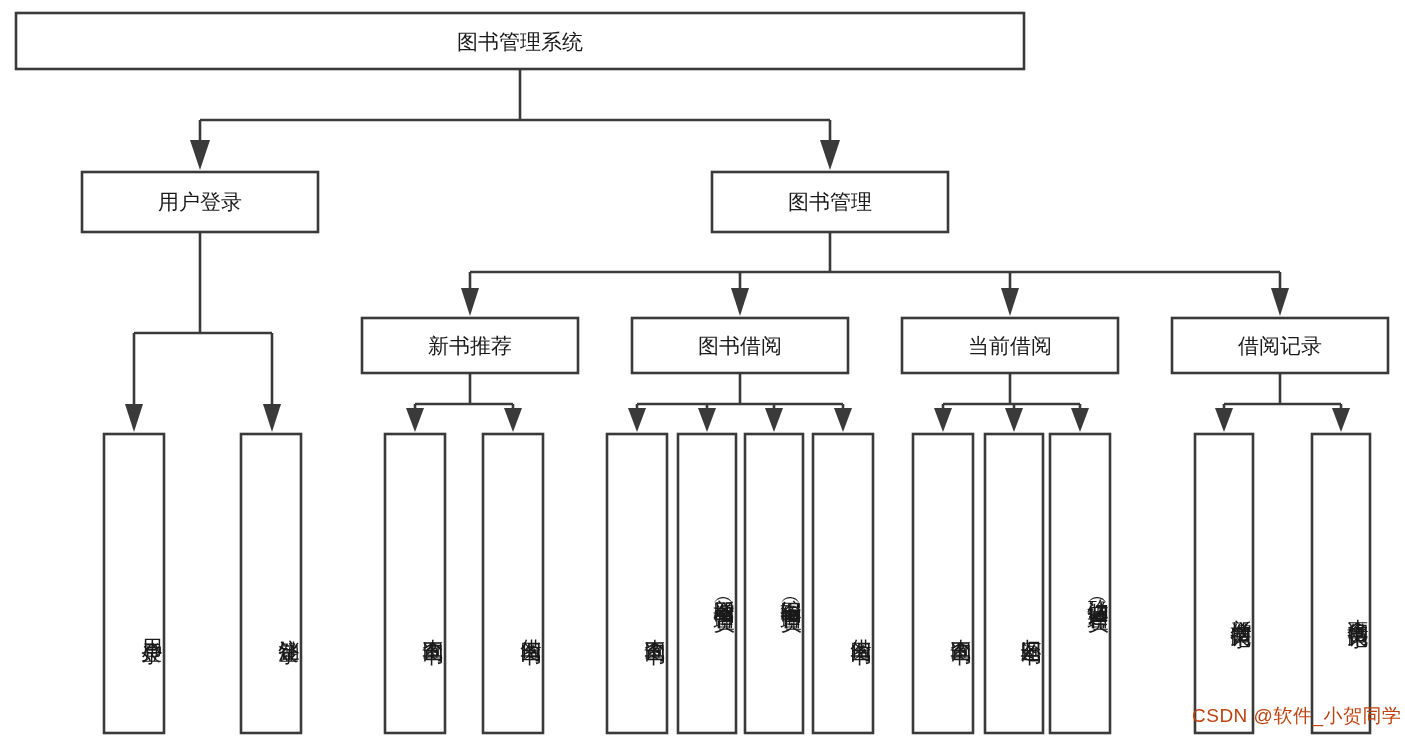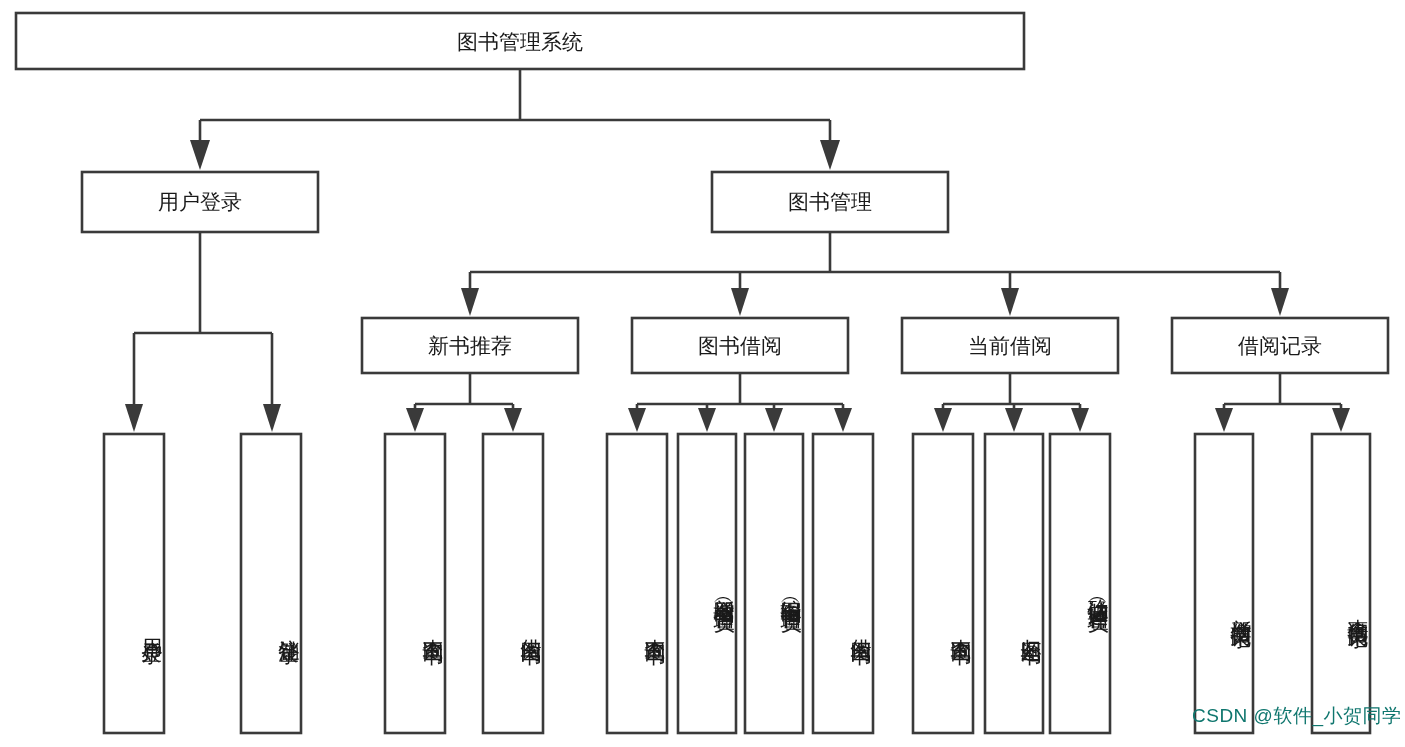--- a/index.html
+++ b/index.html
@@ -62,21 +62,21 @@
     align-items: flex-start;
     justify-content: center;
     box-sizing: border-box;
     white-space: nowrap;
     pointer-events: none;
   }
   .watermark {
     position: absolute;
     font-family: "Liberation Sans", "DejaVu Sans", sans-serif;
     font-size: 19px;
-    color: #0f766e;
+    color: #c2410c;
     white-space: nowrap;
     letter-spacing: 0.5px;
   }
 </style>
 </head>
 <body>
 
 <div id="diagram-root">
 
   <svg class="diagram-canvas" viewBox="0 0 1405 747">

